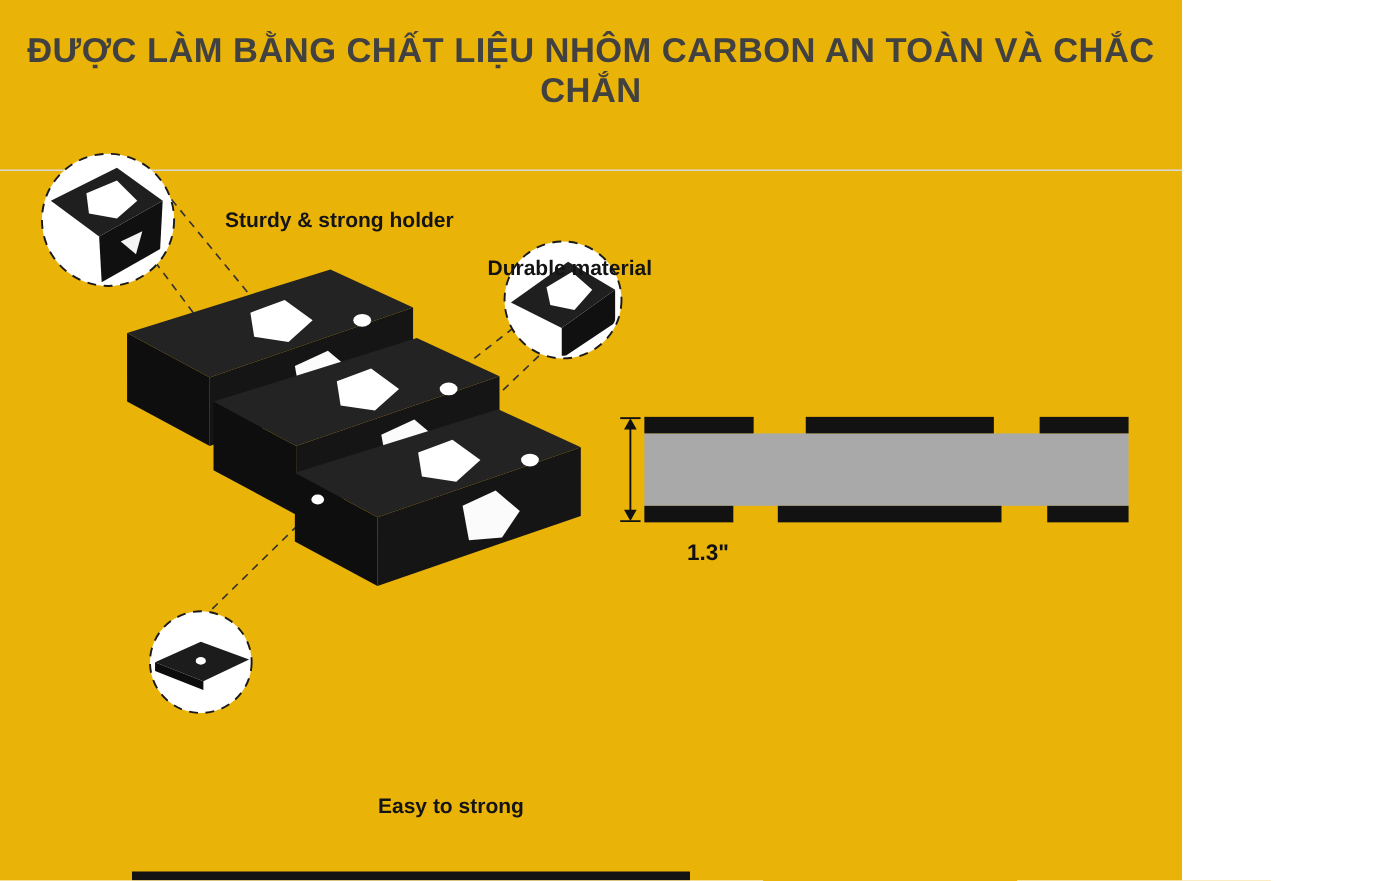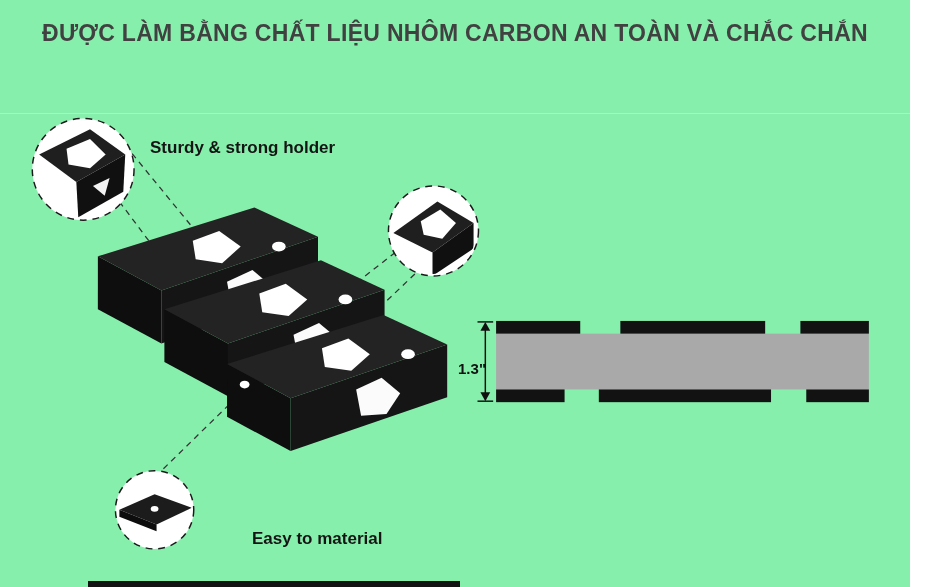--- a/index.html
+++ b/index.html
@@ -3,23 +3,23 @@
 <meta charset="utf-8">
 <style>
   html, body {
     margin: 0;
     padding: 0;
     background: #ffffff;
     font-family: "Liberation Sans", sans-serif;
   }
   .page {
     position: relative;
-    width: 910px;
+    width: 788px;
     height: 587px;
-    background: #86efac;
+    background: #eab308;
     overflow: hidden;
   }
   .header {
     position: absolute;
     top: 0; left: 0;
     width: 100%;
     text-align: center;
   }
   .header h1 {
     margin: 20px 10px 0 10px;
@@ -40,21 +40,21 @@
     left: 0;
     width: 100%;
     border-bottom: 1px solid #d8d8d8;
   }
   .scene {
     position: absolute;
     inset: 0;
   }
   .callout-label {
     position: absolute;
-    font-size: 17px;
+    font-size: 14px;
     font-weight: bold;
     color: #141414;
     white-space: nowrap;
   }
   .label-sturdy  { left: 150px; top: 138px; }
   .label-durable { left: 325px; top: 170px; }
   .label-install { left: 252px; top: 529px; }
   .dim-label {
     position: absolute;
     left: 448px;
@@ -162,19 +162,20 @@
         <line x1="488" y1="329" x2="504" y2="329"></line>
         <line x1="488" y1="410" x2="504" y2="410"></line>
         <line x1="496" y1="331" x2="496" y2="408"></line>
       </g>
       <polygon points="496,329 491,338 501,338" fill="#111111"></polygon>
       <polygon points="496,410 491,401 501,401" fill="#111111"></polygon>
     </g>
   </svg>
 
   <div class="callout-label label-sturdy">Sturdy &amp; strong holder</div>
-  <div class="callout-label label-install">Easy to material</div>
+  <div class="callout-label label-durable">Durable material</div>
+  <div class="callout-label label-install">Easy to strong</div>
 
   <div class="dim-label">1.3"</div>
 
   <div class="bottom-strip"></div>
 
 </div>
 
 </body></html>

